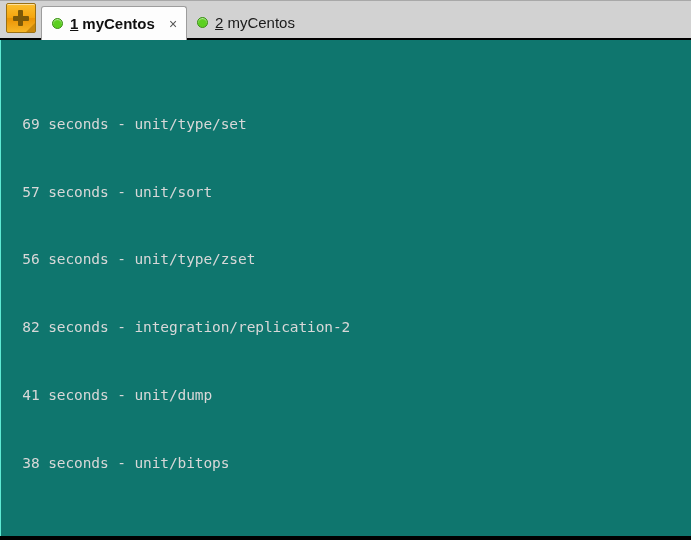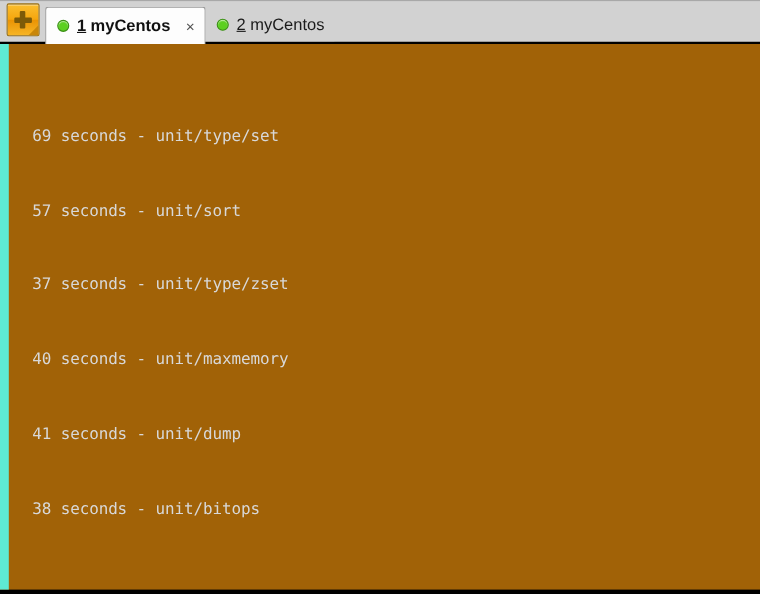--- a/index.html
+++ b/index.html
@@ -116,22 +116,22 @@
     font-size: 14px;
     color: #555;
     font-weight: normal;
     line-height: 1;
   }
 
   
   .term {
     position: relative;
     height: 496px;
-    background: #a16207;
-    border-left: 8px solid #5eead4;
+    background: #0f766e;
+    border-left: 1px solid #5eead4;
     box-sizing: border-box;
     overflow: hidden;
     padding-top: 5px;
   }
   .term-inner {
     font-family: "DejaVu Sans Mono", "Liberation Mono", monospace;
     font-size: 14.5px;
     line-height: 22.6px;
     color: #d8d8d8;
     white-space: pre;
@@ -166,22 +166,22 @@
       <span>myCentos</span>
     </div>
 
   </div>
 
   <div class="term">
     <div class="term-inner">
 
       <div class="line">  69 seconds - unit/type/set</div>
       <div class="line">  57 seconds - unit/sort</div>
-      <div class="line">  37 seconds - unit/type/zset</div>
-      <div class="line">  40 seconds - unit/maxmemory</div>
+      <div class="line">  56 seconds - unit/type/zset</div>
+      <div class="line">  82 seconds - integration/replication-2</div>
       <div class="line">  41 seconds - unit/dump</div>
       <div class="line">  38 seconds - unit/bitops</div>
       
       
       
       
       
       
       
       

